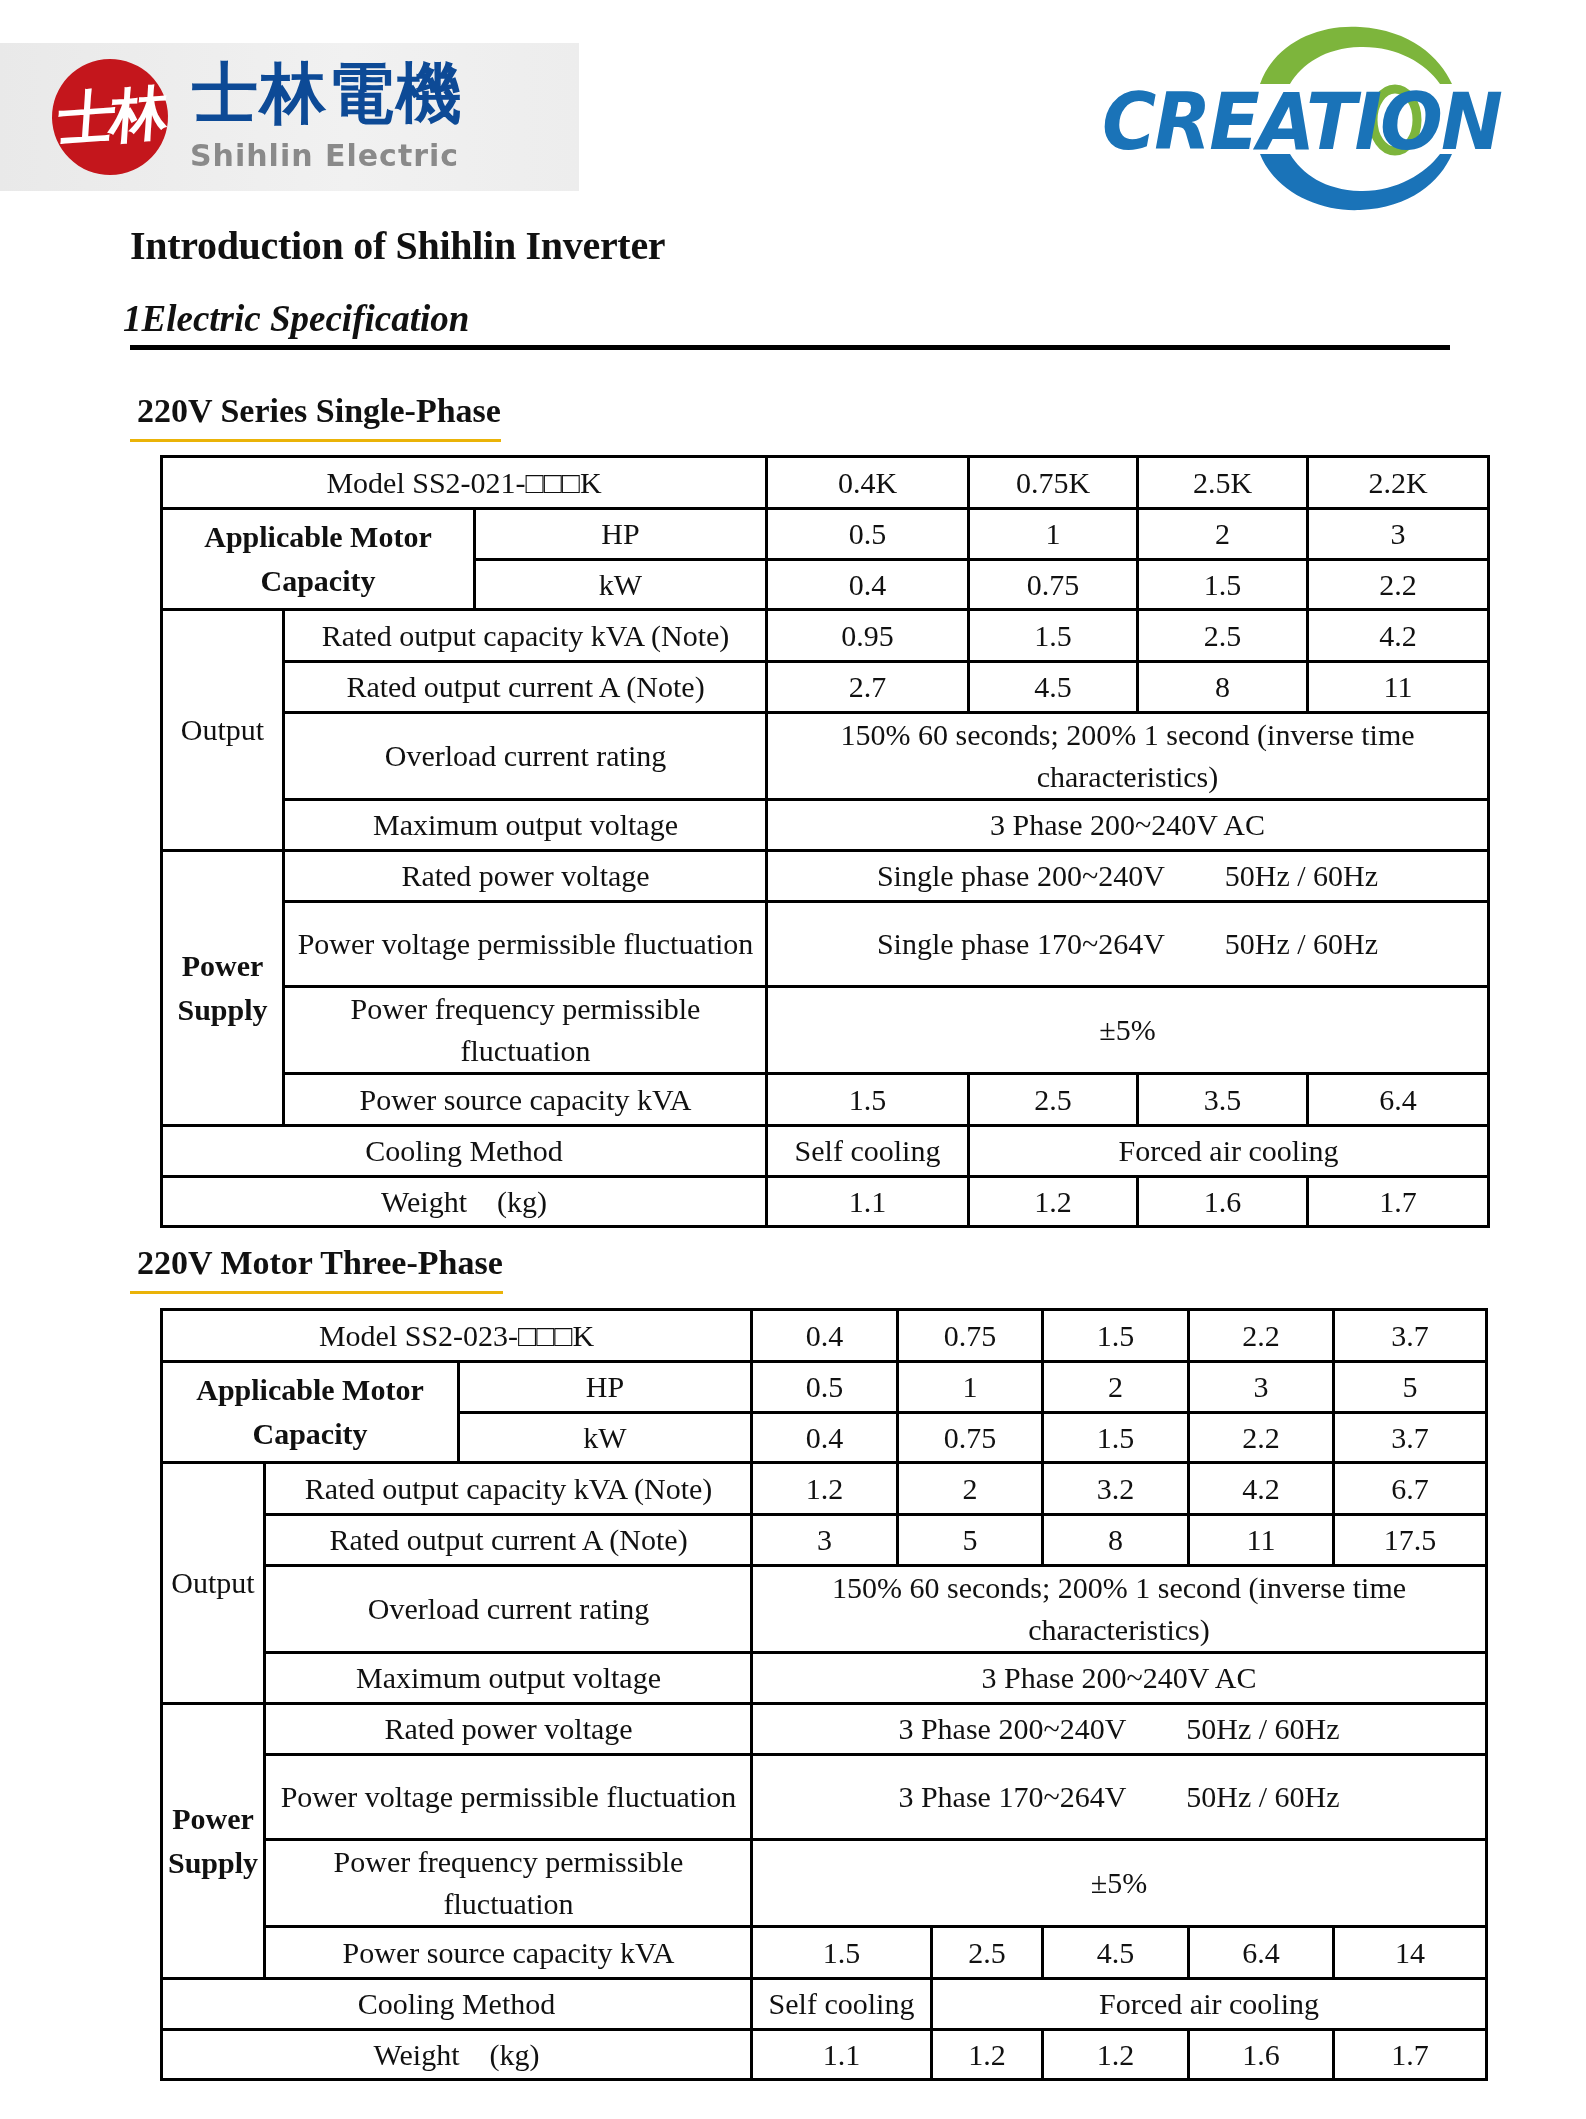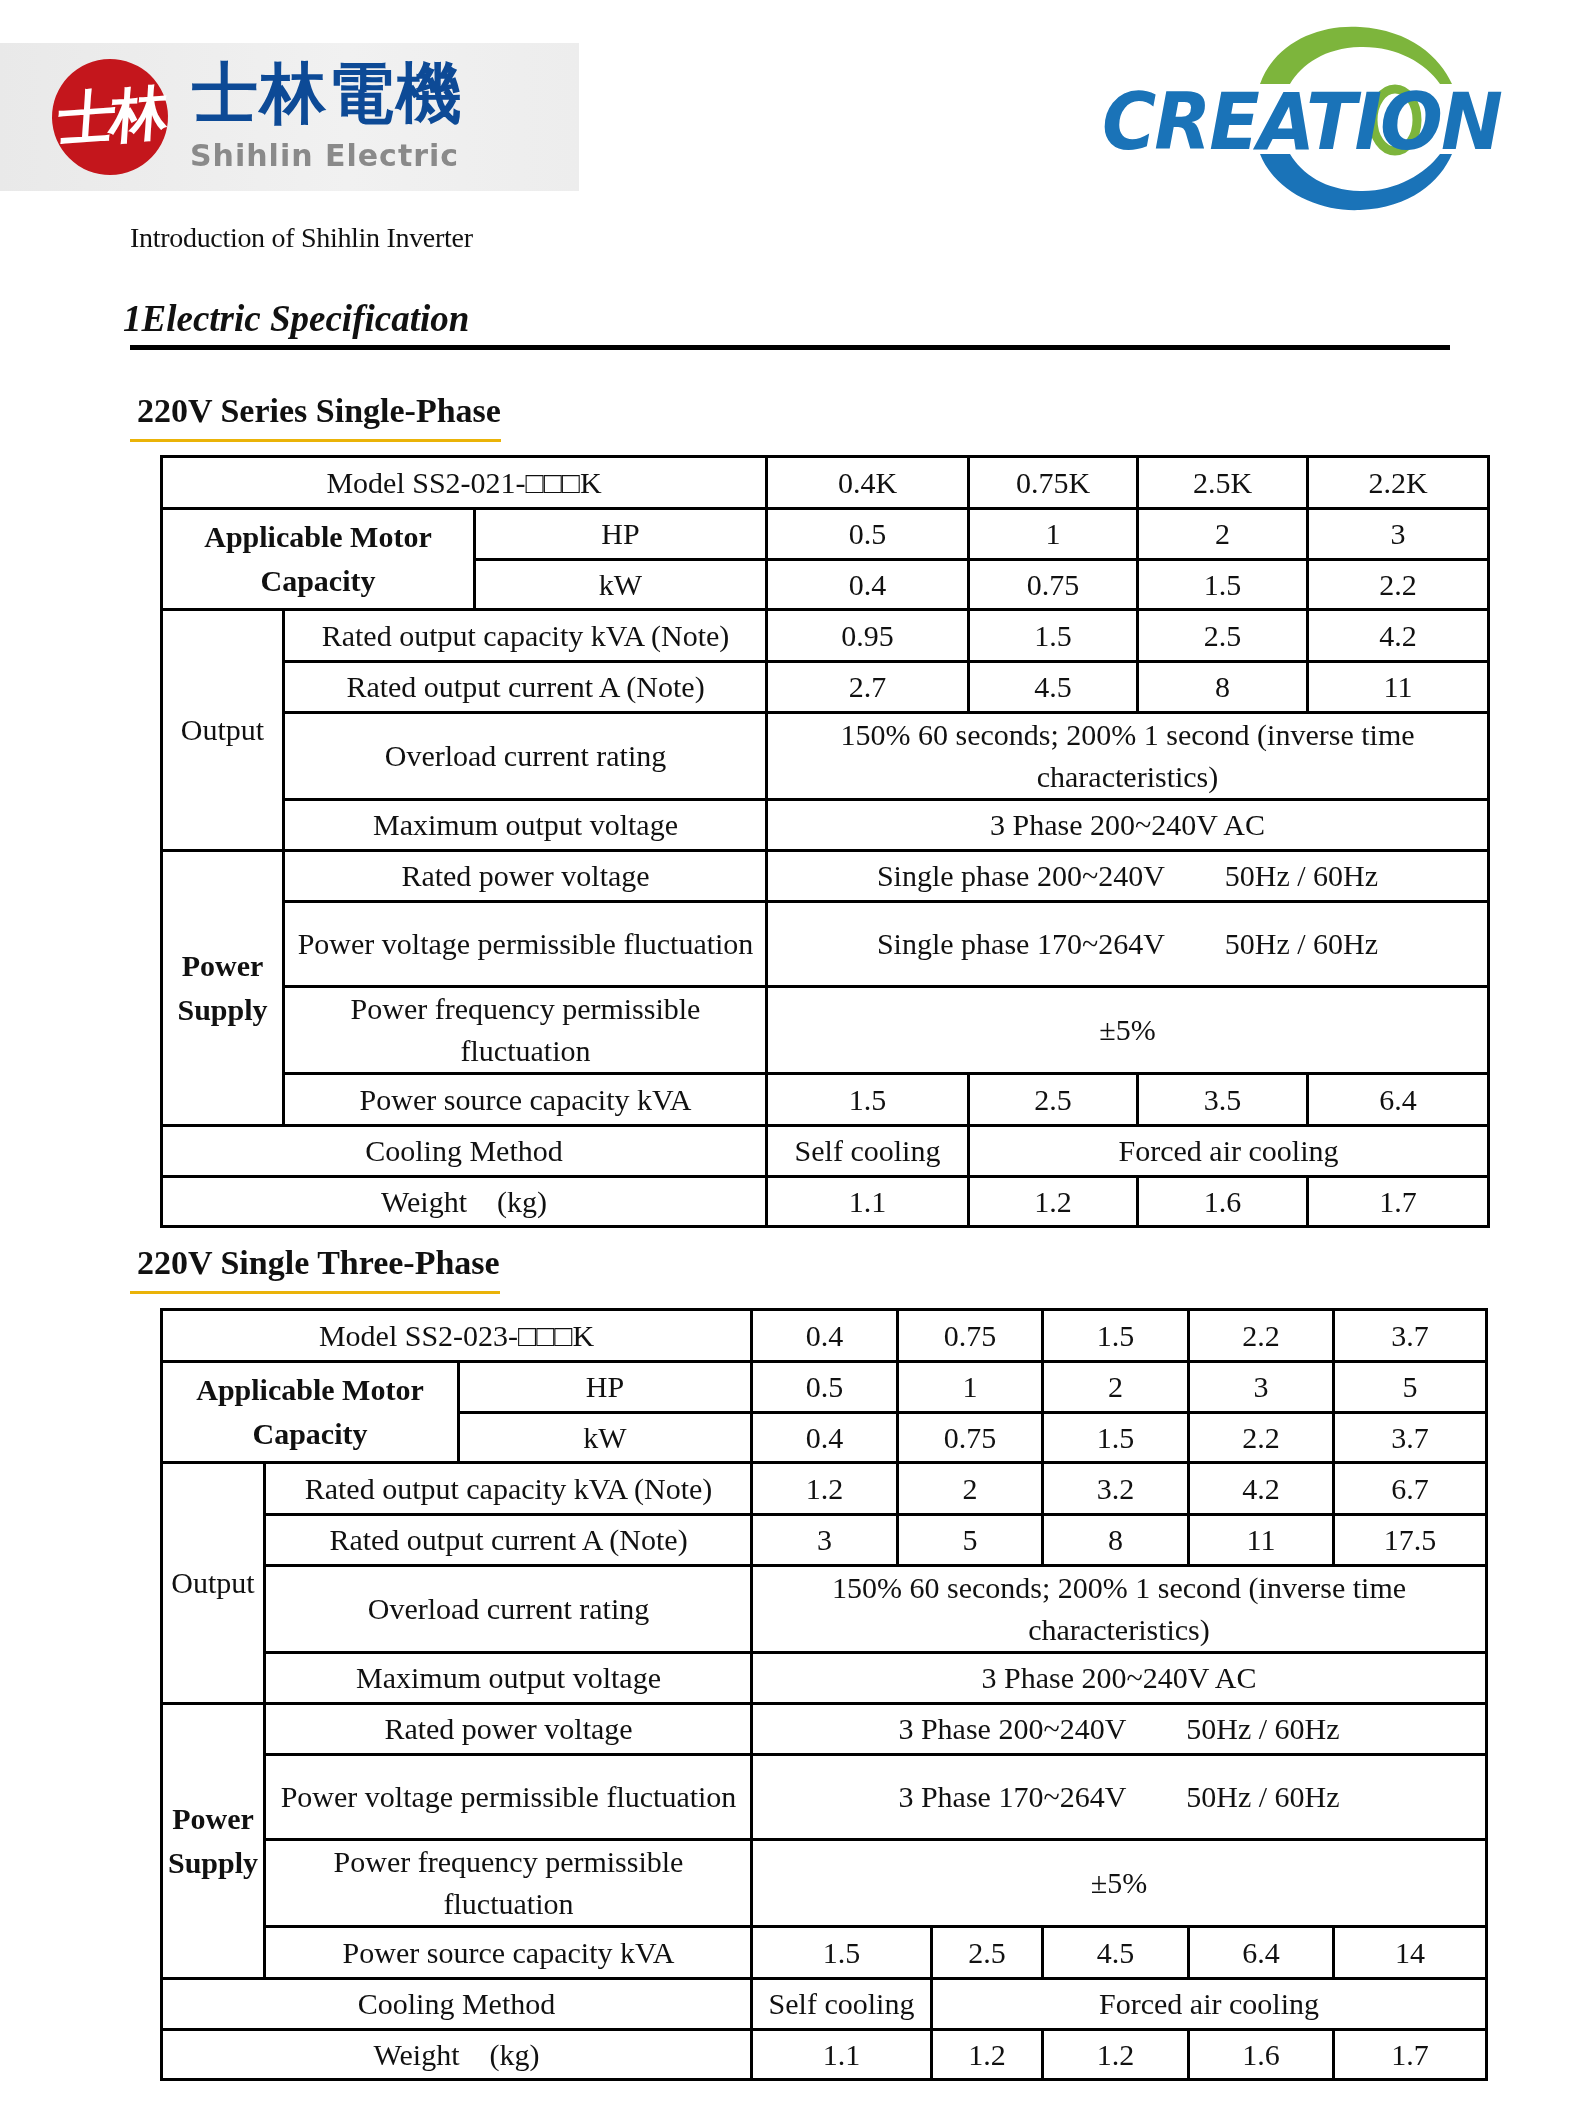--- a/index.html
+++ b/index.html
@@ -20,21 +20,21 @@
   #shihlin-en { position: absolute; left: 190px; top: 98px; font-family: "DejaVu Sans", sans-serif;
     font-weight: bold; font-size: 30px; color: #8a8a8a; letter-spacing: 1px; line-height: 1; }
 
   
   #creation-logo { left: 1090px; top: 22px; width: 470px; height: 190px; }
   #creation-text { position: absolute; left: 12px; top: 63px; font-family: "DejaVu Sans", sans-serif;
     font-weight: bold; font-style: italic; font-size: 74px; color: #1a73b8; letter-spacing: -2px;
     line-height: 1; transform: scaleY(1.05); }
 
   
-  #page-title { left: 130px; top: 222px; font-size: 28px; font-weight: normal; white-space: nowrap; letter-spacing: -0.3px; }
+  #page-title { left: 130px; top: 222px; font-size: 40px; font-weight: bold; white-space: nowrap; letter-spacing: -0.3px; }
   #section-title { left: 123px; top: 297px; font-size: 37px; font-weight: bold; white-space: nowrap; font-style: italic; }
   #section-rule { left: 130px; top: 345px; width: 1320px; height: 5px; background: #000; }
   .table-title { font-size: 34px; font-weight: bold; white-space: nowrap; padding: 0 0 10px 7px;
     border-bottom: 3px solid #eab308; line-height: 1.05; }
   #t1-title { left: 130px; top: 393px; }
   #t2-title { left: 130px; top: 1245px; }
 
   
   table.spec { position: absolute; border-collapse: collapse; table-layout: fixed;
     font-family: "Liberation Serif", "DejaVu Serif", serif; font-size: 30px; margin-left: 36px; }
@@ -154,21 +154,21 @@
   <tr style="height:50px">
     <td colspan="3">Weight (kg)</td>
     <td>1.1</td>
     <td>1.2</td>
     <td>1.6</td>
     <td>1.7</td>
   </tr>
 </tbody>
   </table>
 
-<div class="abs table-title" id="t2-title">220V Single Three-Phase</div>
+<div class="abs table-title" id="t2-title">220V Motor Three-Phase</div>
 <table class="spec" id="table-2">
 
   <colgroup>
     <col style="width:103px">
       <col style="width:194px">
       <col style="width:293px">
     <col style="width:146px">
       <col style="width:34px">
       <col style="width:111px">
     <col style="width:146px">

